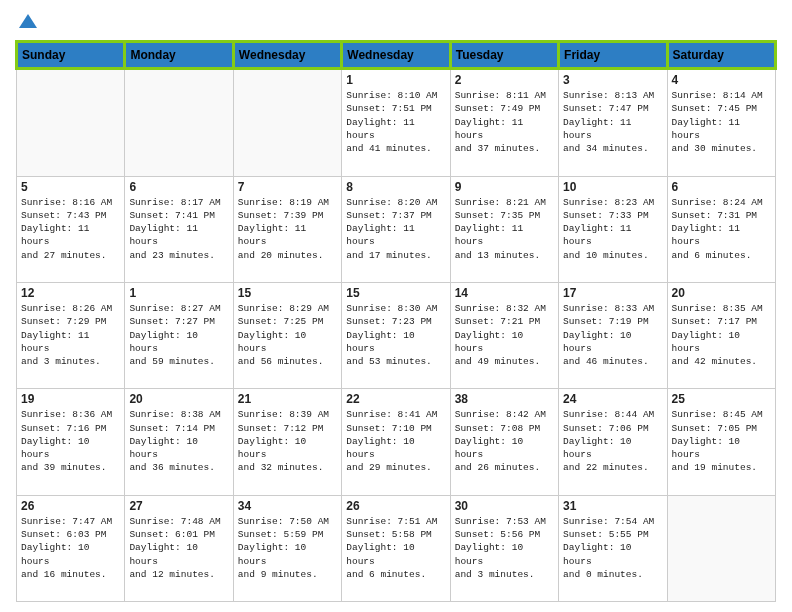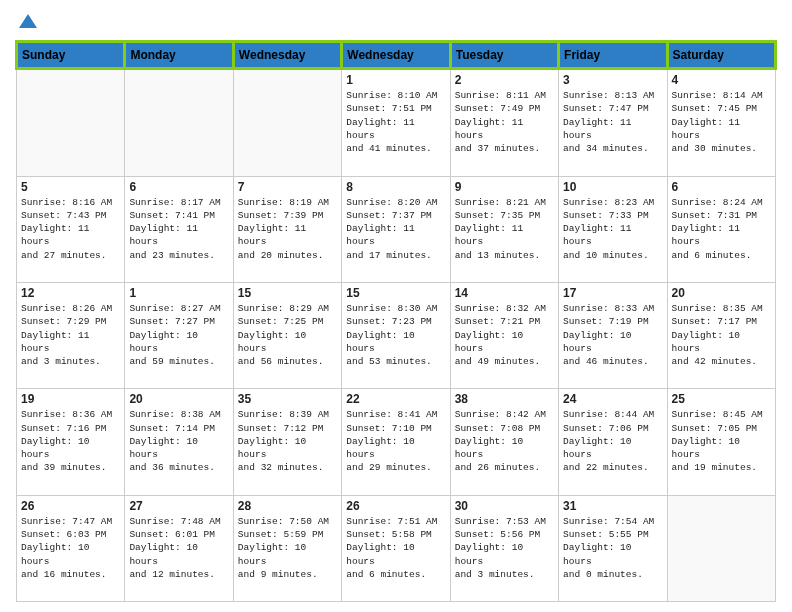--- a/index.html
+++ b/index.html
@@ -223,21 +223,21 @@
         <tr>
           <td>
             <div class="day-number">19</div>
             <div class="cell-text">Sunrise: 8:36 AM<br>Sunset: 7:16 PM<br>Daylight: 10 hours<br>and 39 minutes.</div>
           </td>
           <td>
             <div class="day-number">20</div>
             <div class="cell-text">Sunrise: 8:38 AM<br>Sunset: 7:14 PM<br>Daylight: 10 hours<br>and 36 minutes.</div>
           </td>
           <td>
-            <div class="day-number">35</div>
+            <div class="day-number">21</div>
             <div class="cell-text">Sunrise: 8:39 AM<br>Sunset: 7:12 PM<br>Daylight: 10 hours<br>and 32 minutes.</div>
           </td>
           <td>
             <div class="day-number">22</div>
             <div class="cell-text">Sunrise: 8:41 AM<br>Sunset: 7:10 PM<br>Daylight: 10 hours<br>and 29 minutes.</div>
           </td>
           <td>
             <div class="day-number">38</div>
             <div class="cell-text">Sunrise: 8:42 AM<br>Sunset: 7:08 PM<br>Daylight: 10 hours<br>and 26 minutes.</div>
           </td>
@@ -253,21 +253,21 @@
         <tr class="last-row">
           <td>
             <div class="day-number">26</div>
             <div class="cell-text">Sunrise: 7:47 AM<br>Sunset: 6:03 PM<br>Daylight: 10 hours<br>and 16 minutes.</div>
           </td>
           <td>
             <div class="day-number">27</div>
             <div class="cell-text">Sunrise: 7:48 AM<br>Sunset: 6:01 PM<br>Daylight: 10 hours<br>and 12 minutes.</div>
           </td>
           <td>
-            <div class="day-number">28</div>
+            <div class="day-number">34</div>
             <div class="cell-text">Sunrise: 7:50 AM<br>Sunset: 5:59 PM<br>Daylight: 10 hours<br>and 9 minutes.</div>
           </td>
           <td>
             <div class="day-number">26</div>
             <div class="cell-text">Sunrise: 7:51 AM<br>Sunset: 5:58 PM<br>Daylight: 10 hours<br>and 6 minutes.</div>
           </td>
           <td>
             <div class="day-number">30</div>
             <div class="cell-text">Sunrise: 7:53 AM<br>Sunset: 5:56 PM<br>Daylight: 10 hours<br>and 3 minutes.</div>
           </td>

